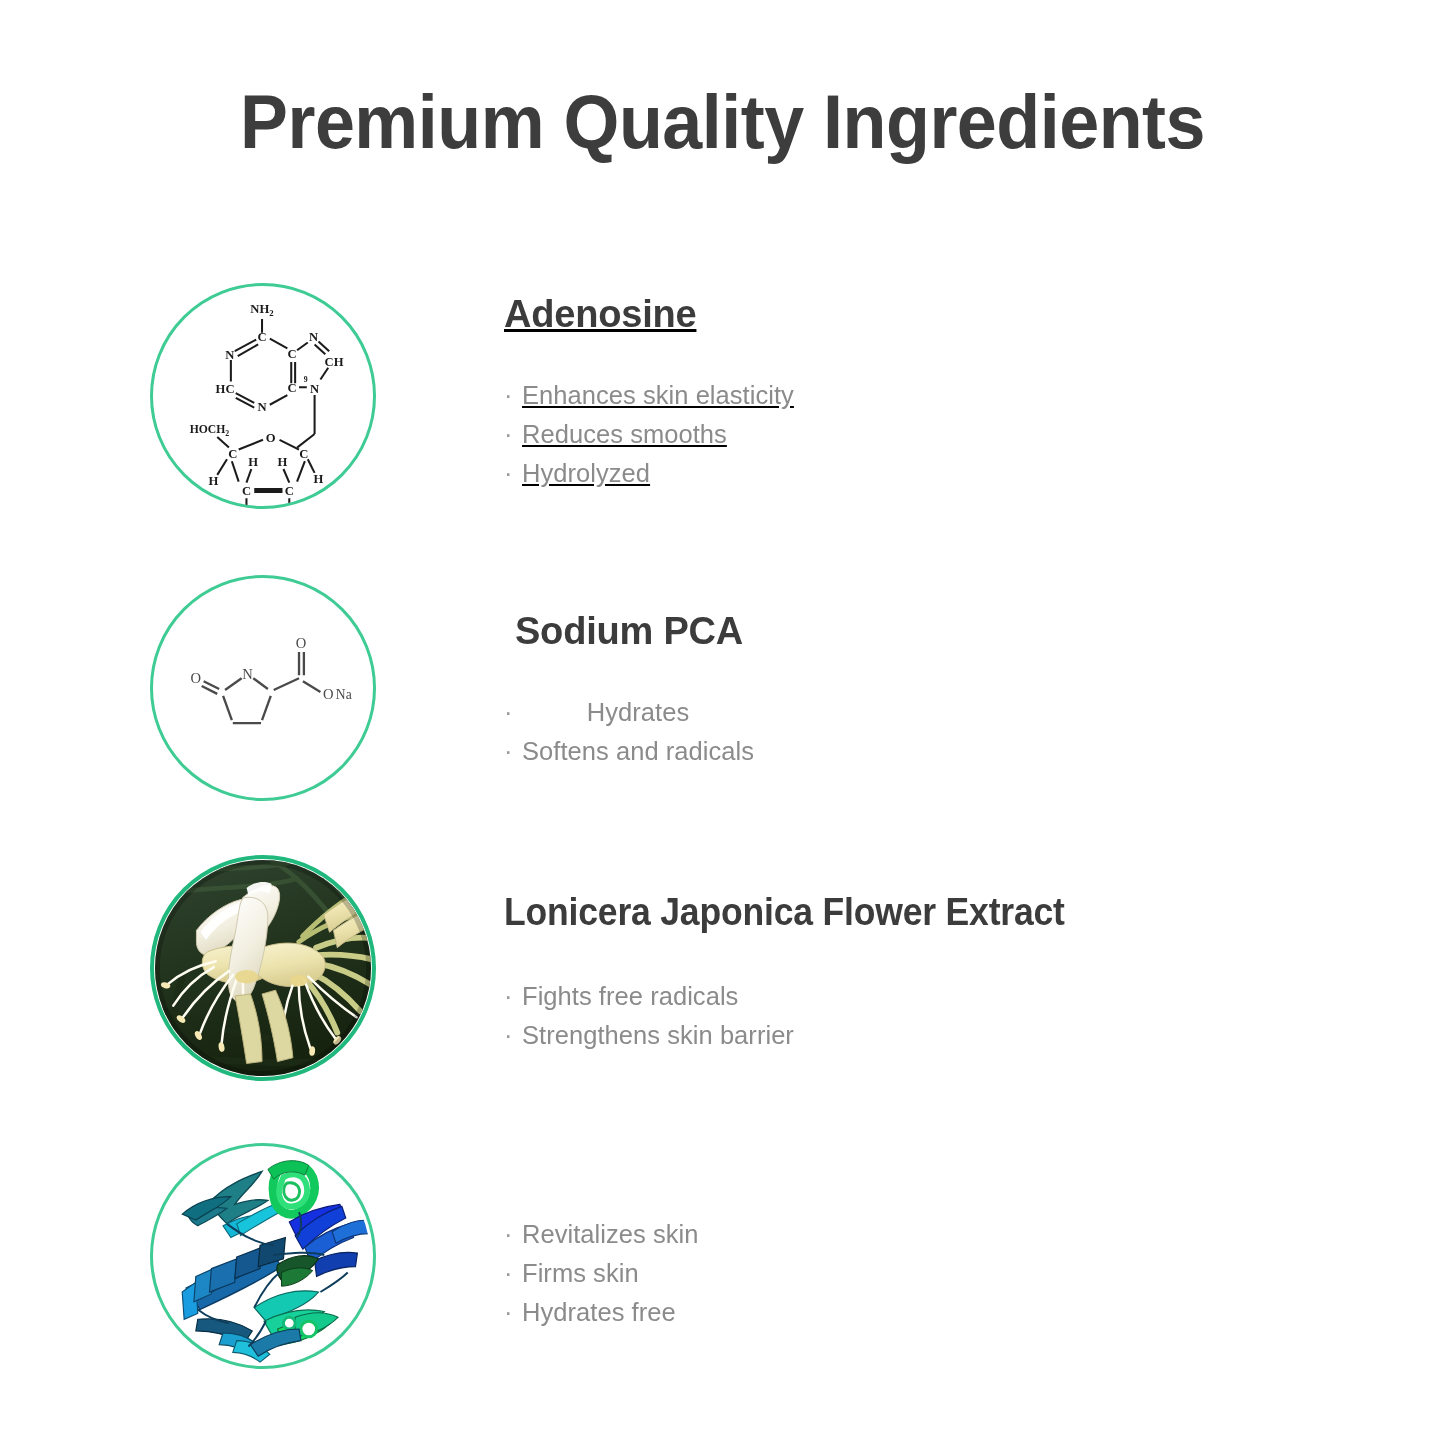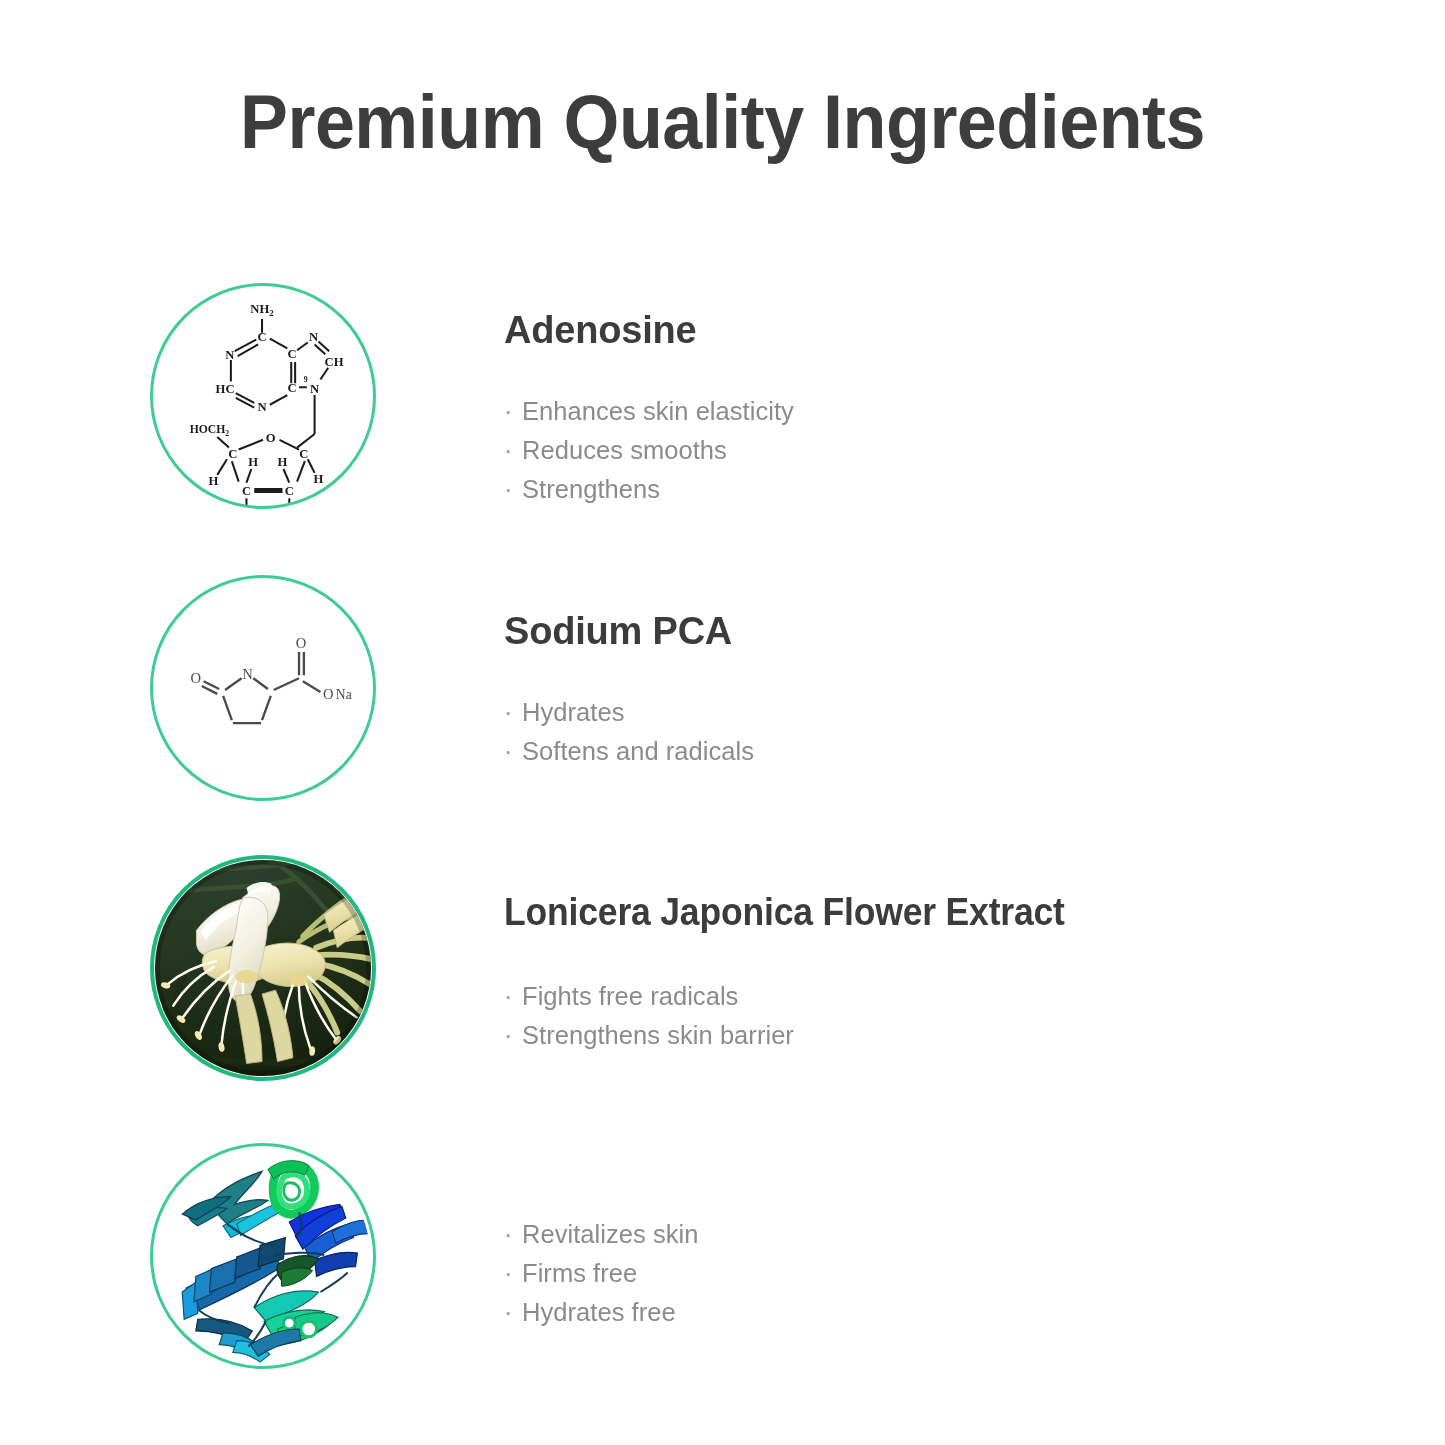--- a/index.html
+++ b/index.html
@@ -99,24 +99,24 @@
   .bullets li .dot {
     position: absolute;
     left: 0;
     top: 0;
     color: #9a9a9a;
     font-size: 25.5px;
     line-height: 39px;
   }
 
   
-  .row-1 .texts { top: 28px; }
+  .row-1 .texts { top: 12px; text-decoration: underline; }
   .row-1 .bullets { margin-top: 43px; }
 
-  .row-2 .texts { top: 37px; }
+  .row-2 .texts { top: 37px; text-align: center; }
   .row-2 .bullets { margin-top: 43px; }
 
   .row-3 .texts { top: 38px; }
   .row-3 .bullets { margin-top: 46px; }
 
   .row-4 .texts { top: 24px; }
   .row-4 .bullets { margin-top: 48px; }
 
   
   .mol-label {
@@ -218,21 +218,21 @@
         <text class="mol-label" x="95" y="238" font-size="13" text-anchor="middle">OH</text>
         <text class="mol-label" x="141" y="238" font-size="13" text-anchor="middle">OH</text>
       </svg>
     </div>
 
     <div class="texts">
       <div class="ing-name">Adenosine</div>
       <ul class="bullets">
         <li><span class="dot">·</span><span>Enhances skin elasticity</span></li>
         <li><span class="dot">·</span><span>Reduces smooths</span></li>
-        <li><span class="dot">·</span><span>Strengthens</span></li>
+        <li><span class="dot">·</span><span>Hydrolyzed</span></li>
       </ul>
     </div>
   </div>
 
   <div class="row row-2">
 
     <div class="badge">
       <svg viewBox="0 0 226 226" xmlns="http://www.w3.org/2000/svg" aria-hidden="true">
         <g class="pca-line">
 
@@ -453,19 +453,19 @@
             <path d="M172 150 C 182 144 192 138 200 130"></path>
             <path d="M116 180 C 110 192 104 200 98 206"></path>
           </g>
         </g>
       </svg>
     </div>
 
     <div class="texts">
       <ul class="bullets">
         <li><span class="dot">·</span><span>Revitalizes skin</span></li>
-        <li><span class="dot">·</span><span>Firms free</span></li>
+        <li><span class="dot">·</span><span>Firms skin</span></li>
         <li><span class="dot">·</span><span>Hydrates free</span></li>
       </ul>
     </div>
   </div>
 
 </div>
 
 </body></html>

